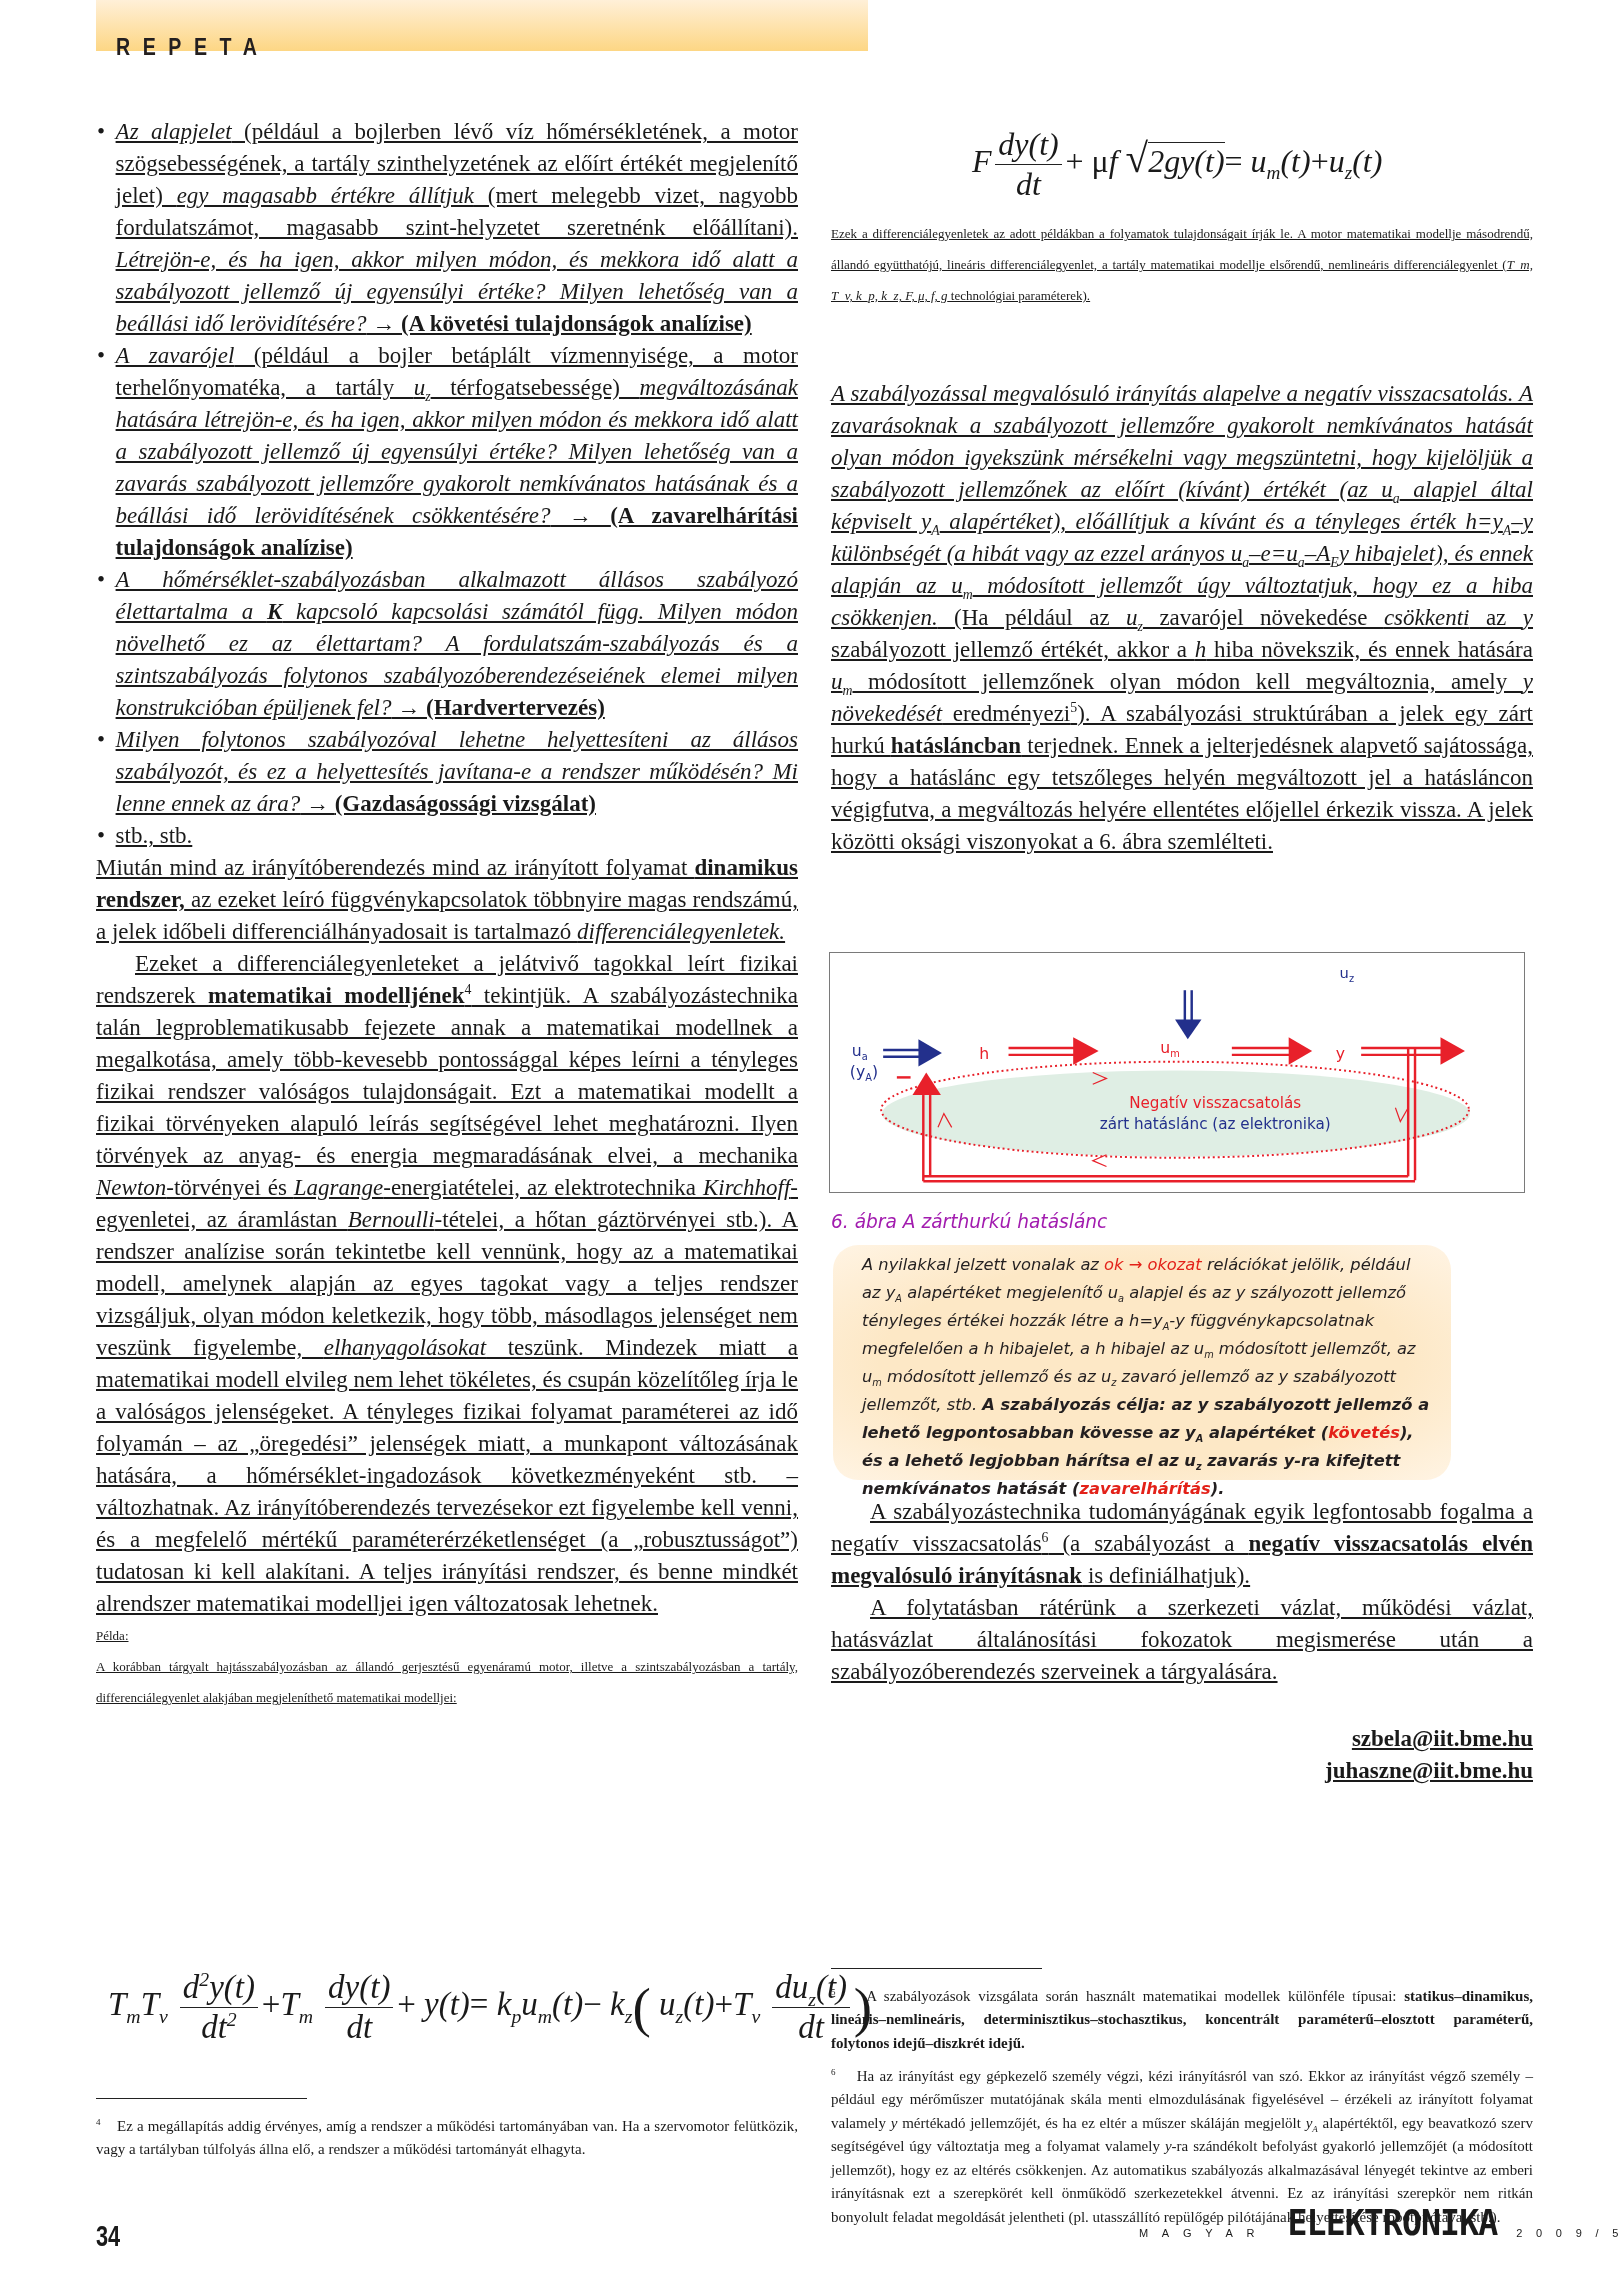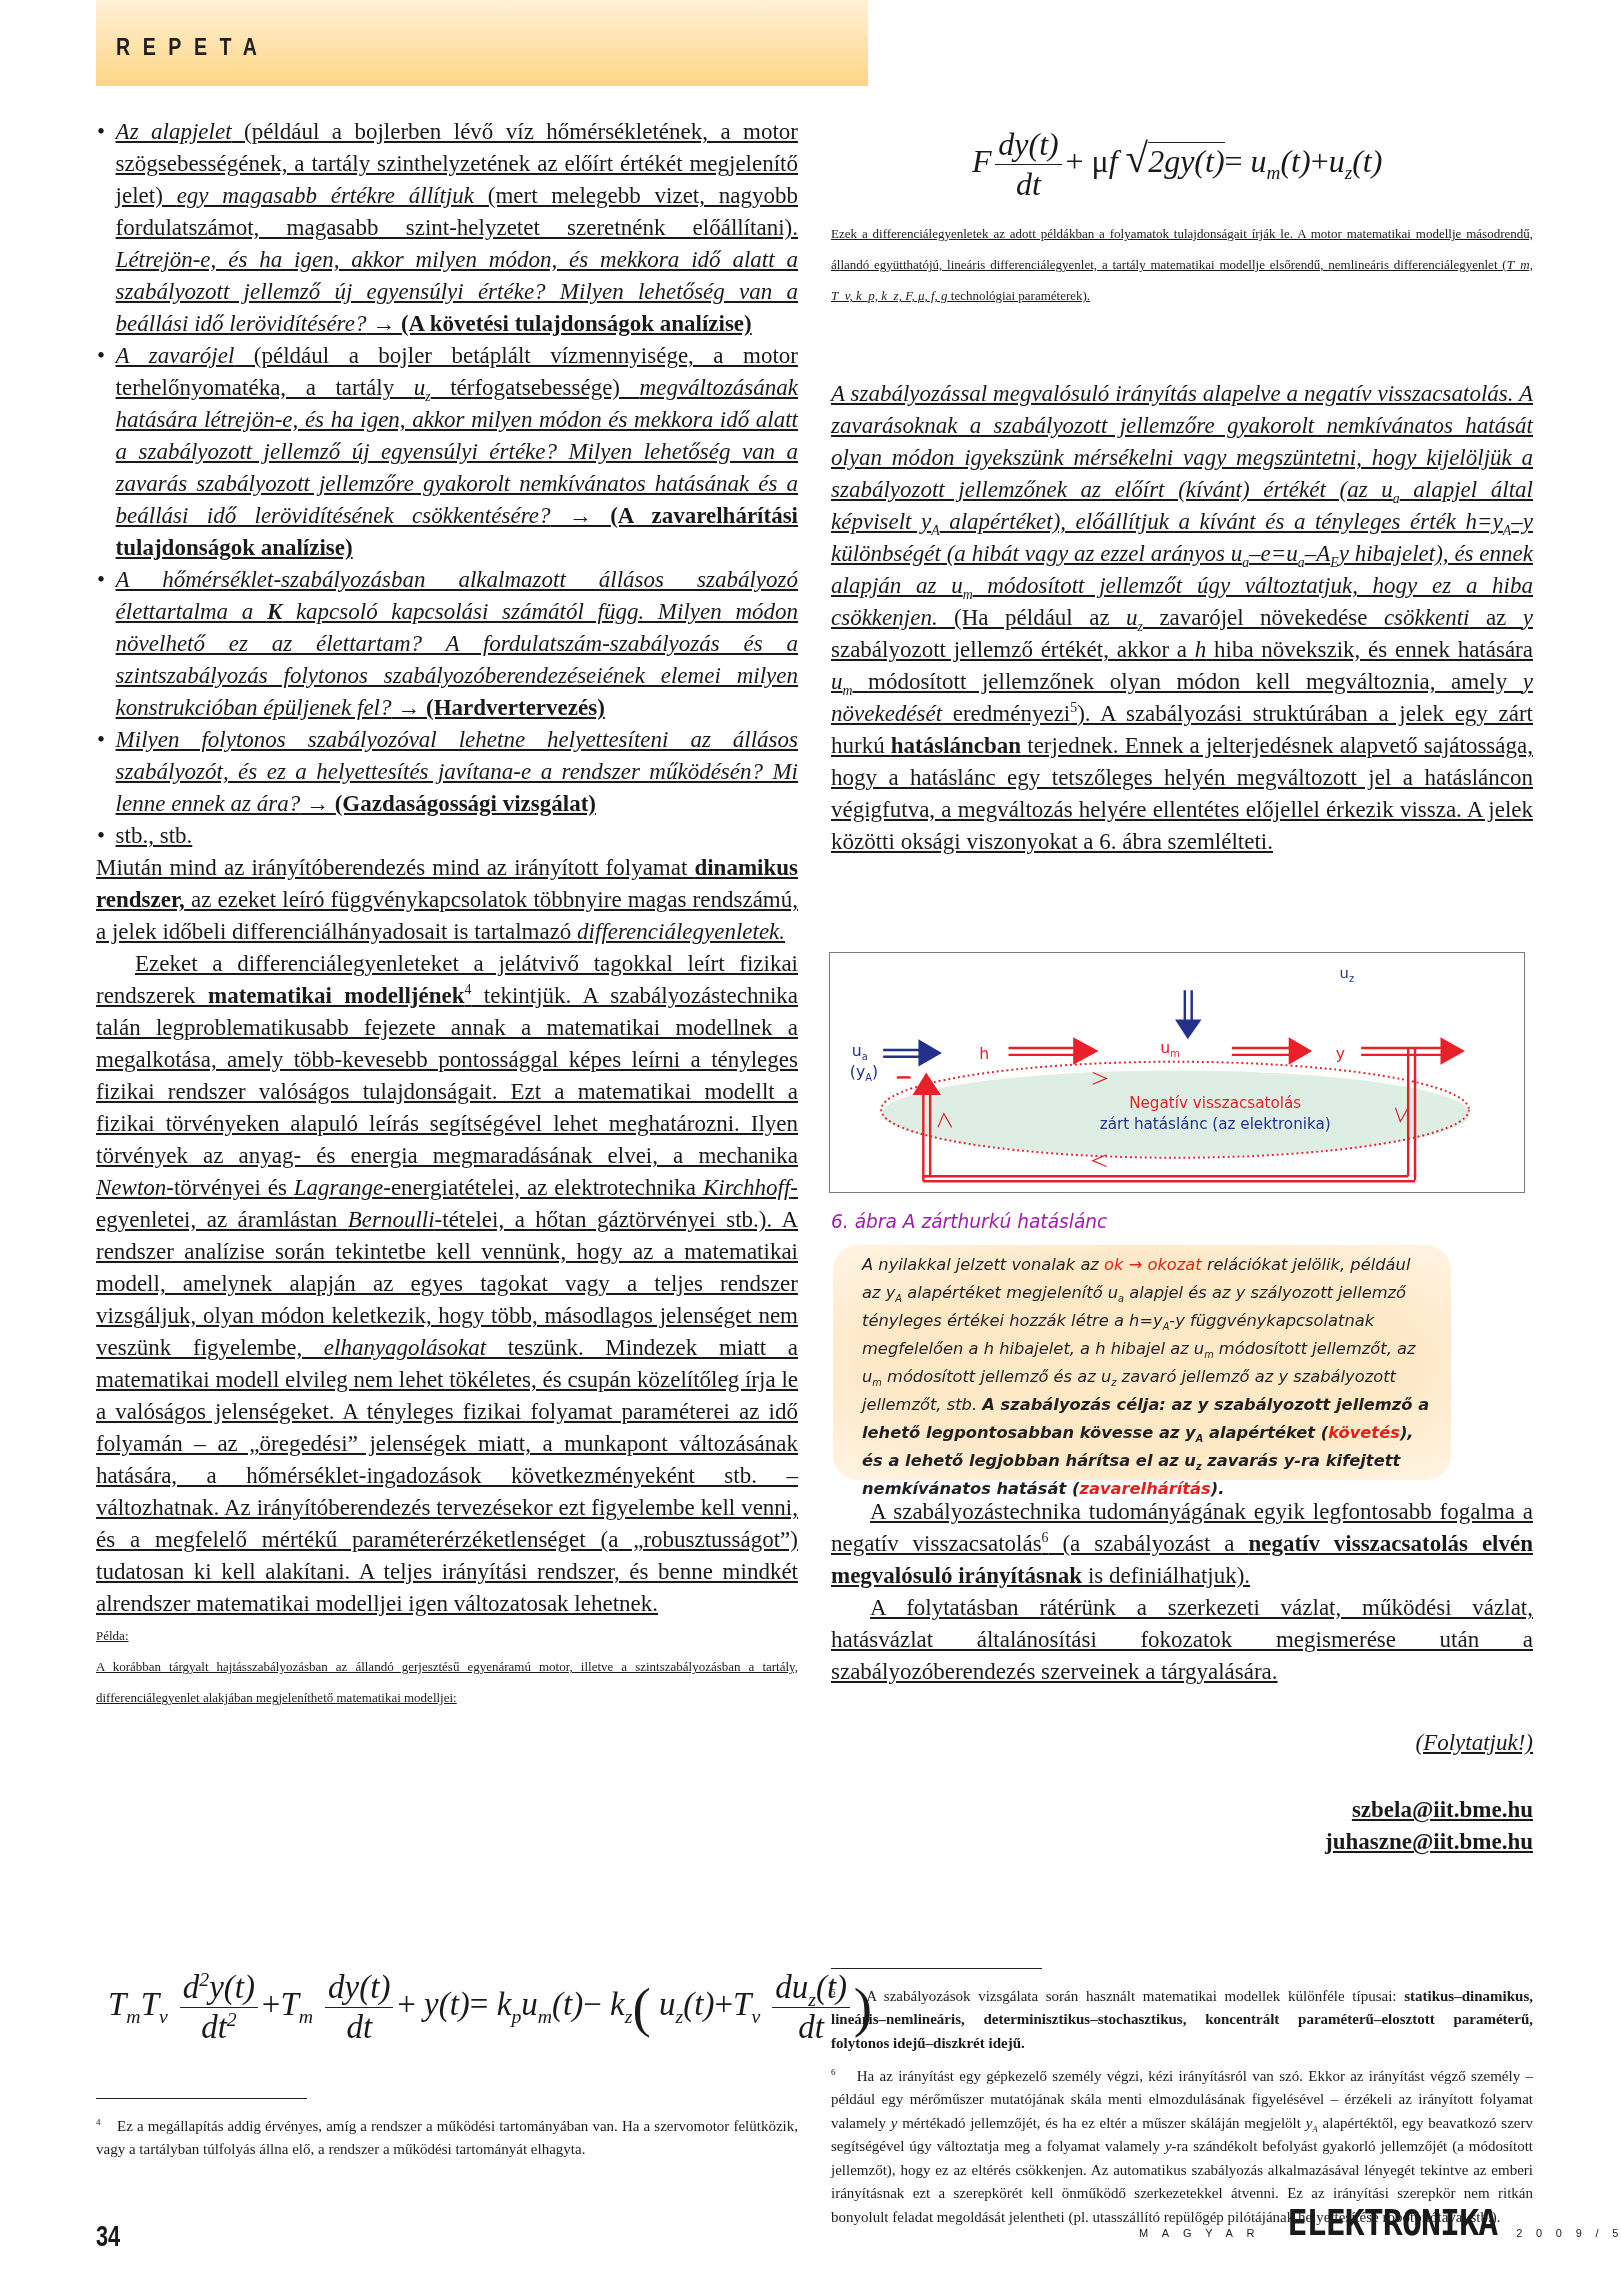--- a/index.html
+++ b/index.html
@@ -1,18 +1,18 @@
 <!DOCTYPE html>
 <html><head>
 <meta charset="utf-8">
 <style>
   html, body { margin:0; padding:0; background:#fff; }
   body { width:1621px; height:2293px; position:relative; overflow:hidden;
          font-family:"Liberation Serif", serif; color:#1a1a1a; }
-  .hdr { position:absolute; left:96px; top:0; width:772px; height:86px;
+  .hdr { position:absolute; left:96px; top:0; width:772px; height:51px;
          background:linear-gradient(#fff0d8 0%, #fdd684 100%); }
   .hdr-title { position:absolute; left:19.6px; top:33px; font-family:"Liberation Sans", sans-serif;
          font-weight:bold; font-size:24.5px; letter-spacing:15.7px; color:#231f20; transform:scaleX(0.8); transform-origin:left; }
   .col { position:absolute; font-size:23px; line-height:32px; text-align:justify;text-decoration:underline; }
   .colL { left:96px; top:116px; width:702px; }
   .colR { left:831px; width:702px; }
   p { margin:0; }
   ul.bl { list-style:none; margin:0; padding:0; }
   ul.bl li { position:relative; padding-left:19.6px; }
   ul.bl li:before { content:"•"; position:absolute; left:1px; top:0; }
@@ -143,21 +143,20 @@
 </div>
 <div class="caption">6. ábra A zárthurkú hatáslánc</div>
 
 <div class="note">
   <span>A nyilakkal jelzett vonalak az </span><span class="red">ok → okozat</span><span> relációkat jelölik, például az y</span><sub>A</sub><span> alapértéket megjelenítő u</span><sub>a</sub><span> alapjel és az y szályozott jellemző tényleges értékei hozzák létre a h=y</span><sub>A</sub><span>-y függvénykapcsolatnak megfelelően a h hibajelet, a h hibajel az u</span><sub>m</sub><span> módosított jellemzőt, az u</span><sub>m</sub><span> módosított jellemző és az u</span><sub>z</sub><span> zavaró jellemző az y szabályozott jellemzőt, stb. </span><b><span>A szabályozás célja: az y szabályozott jellemző a lehető legpontosabban kövesse az y</span><sub>A</sub><span> alapértéket (</span><span class="red">követés</span><span>), és a lehető legjobban hárítsa el az u</span><sub>z</sub><span> zavarás y-ra kifejtett nemkívánatos hatását (</span><span class="red">zavarelhárítás</span><span>).</span></b>
 </div>
 
 <div class="col colR" style="top:1496px;">
   <p class="ind"><span>A szabályozástechnika tudományágának egyik legfontosabb fogalma a negatív visszacsatolás</span><sup>6</sup><span> (a szabályozást a </span><b>negatív visszacsatolás elvén megvalósuló irányításnak</b><span> is definiálhatjuk).</span></p>
   <p class="ind">A folytatásban rátérünk a szerkezeti vázlat, működési vázlat, hatásvázlat általánosítási fokozatok megismerése után a szabályozóberendezés szerveinek a tárgyalására.</p>
-  <p style="text-align:right; margin-top:39px;"><i>(Folytatjuk!)</i></p>
   <p style="text-align:right; margin-top:35px; font-weight:bold; line-height:32px;">
     <span>szbela@iit.bme.hu</span><br>
     <span>juhaszne@iit.bme.hu</span>
   </p>
 </div>
 
 <div class="fn" style="position:absolute; left:831px; top:1968px; width:702px;">
   <div class="fnline"></div>
   <p><sup>5</sup>&nbsp;&nbsp;&nbsp;&nbsp;<span>A szabályozások vizsgálata során használt matematikai modellek különféle típusai: </span><b>statikus–dinamikus, lineáris–nemlineáris, determinisztikus–stochasztikus, koncentrált paraméterű–elosztott paraméterű, folytonos idejű–diszkrét idejű.</b></p>
   <p style="margin-top:9.8px;"><sup>6</sup>&nbsp;&nbsp;&nbsp;&nbsp;<span>Ha az irányítást egy gépkezelő személy végzi, kézi irányításról van szó. Ekkor az irányítást végző személy – például egy mérőműszer mutatójának skála menti elmozdulásának figyelésével – érzékeli az irányított folyamat valamely </span><i>y</i><span> mértékadó jellemzőjét, és ha ez eltér a műszer skáláján megjelölt </span><i>y</i><sub><i>A</i></sub><span> alapértéktől, egy beavatkozó szerv segítségével úgy változtatja meg a folyamat valamely </span><i>y</i><span>-ra szándékolt befolyást gyakorló jellemzőjét (a módosított jellemzőt), hogy ez az eltérés csökkenjen. Az automatikus szabályozás alkalmazásával lényegét tekintve az emberi irányításnak ezt a szerepkörét kell önműködő szerkezetekkel átvenni. Ez az irányítási szerepkör nem ritkán bonyolult feladat megoldását jelentheti (pl. utasszállító repülőgép pilótájának helyettesítése robotpilótával stb.).</span></p>

